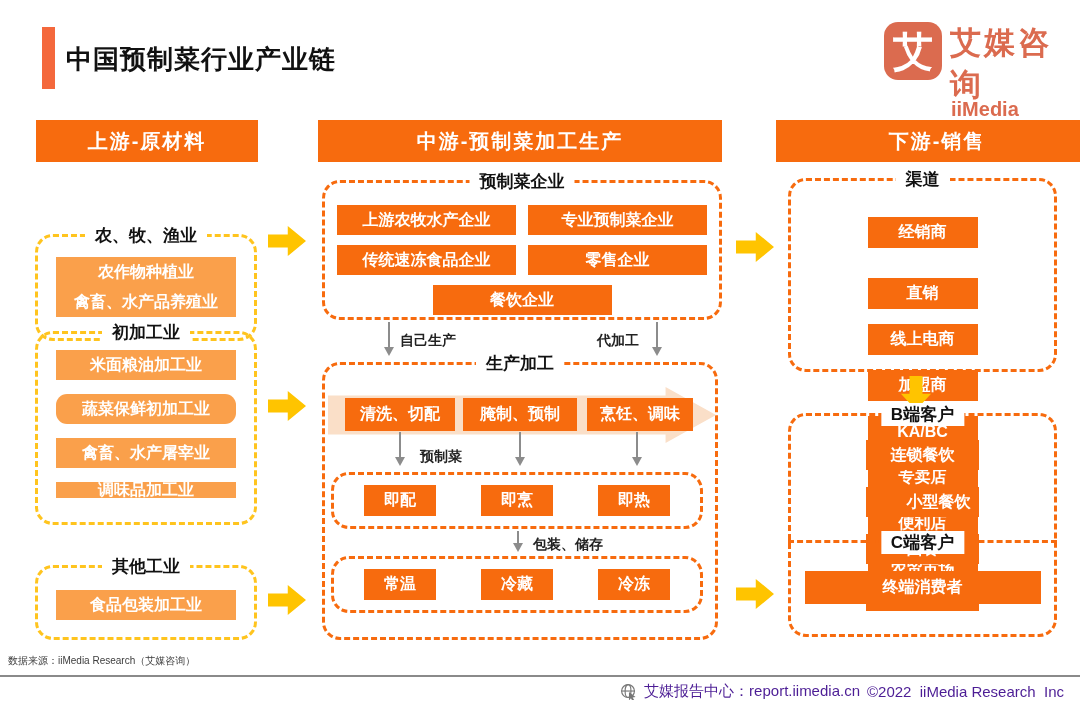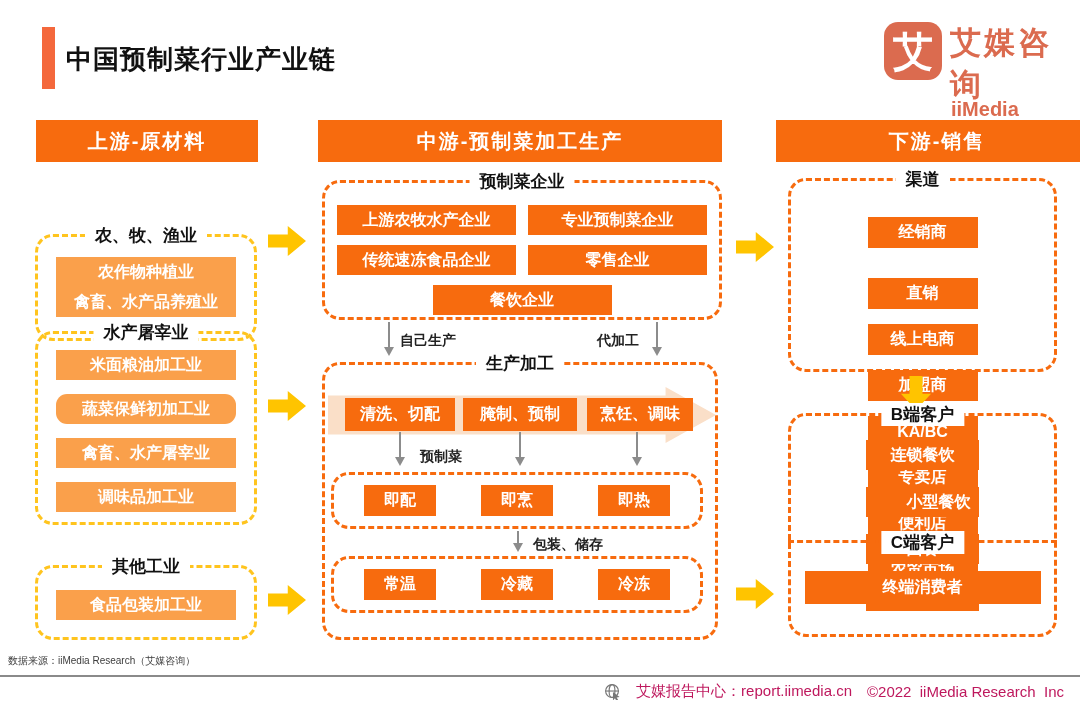--- a/index.html
+++ b/index.html
@@ -45,22 +45,22 @@
   .peach-arrow{position:absolute;background:var(--peach);
     clip-path:polygon(0 15%,87% 15%,87% 0,100% 50%,87% 100%,87% 85%,0 85%);}
 
   .sub-divider{position:absolute;left:-3px;right:-3px;border-top:3px dashed var(--orange);}
   .sub-divider .group-title{top:-12px;}
 
   .hrow{display:flex;align-items:center;justify-content:space-between;height:100%;}
 
   .source-note{position:absolute;left:8px;top:654px;font-size:10px;color:#3d3d3d;}
   .bottom-rule{position:absolute;left:0;top:675px;width:1080px;height:2px;background:#8a8a8a;}
-  .footer-right{position:absolute;right:16px;top:682px;display:flex;align-items:center;gap:15px;
-    font-size:15px;color:#be185d;white-space:pre;}
+  .footer-right{position:absolute;right:16px;top:682px;display:flex;align-items:center;gap:7px;
+    font-size:15px;color:#4c1d95;white-space:pre;}
 </style>
 </head>
 <body>
 
 <div class="canvas">
 
   <div class="accent-bar"></div>
   <h1 class="page-title">中国预制菜行业产业链</h1>
   <div class="logo-badge">艾</div>
   <div class="brand-cn">艾媒咨询</div>
@@ -72,26 +72,26 @@
 
   <div class="group yellow" style="left:35px;top:190px;width:222px;height:107px;margin-top:44px;">
     <span class="group-title">农、牧、渔业</span>
     <div class="vstack" style="padding-top:20px;">
       <div class="obox light" style="width:180px;height:30px;">农作物种植业</div>
       <div class="obox light" style="width:180px;height:30px;">禽畜、水产品养殖业</div>
     </div>
   </div>
 
   <div class="group yellow" style="left:35px;top:331px;width:222px;height:194px;">
-    <span class="group-title">水产屠宰业</span>
+    <span class="group-title">初加工业</span>
     <div class="vstack" style="padding-top:16px;gap:14px;">
       <div class="obox light" style="width:180px;height:30px;">米面粮油加工业</div>
       <div class="obox light" style="width:180px;height:30px;border-radius:11px;">蔬菜保鲜初加工业</div>
       <div class="obox light" style="width:180px;height:30px;">禽畜、水产屠宰业</div>
-      <div class="obox light" style="width:180px;height:30px;">调味品加工业</div>
+      <div class="obox light" style="width:180px;height:16px;">调味品加工业</div>
     </div>
   </div>
 
   <div class="group yellow" style="left:35px;top:565px;width:222px;height:75px;">
     <span class="group-title">其他工业</span>
     <div class="vstack" style="padding-top:22px;">
       <div class="obox light" style="width:180px;height:30px;">食品包装加工业</div>
     </div>
   </div>
 

